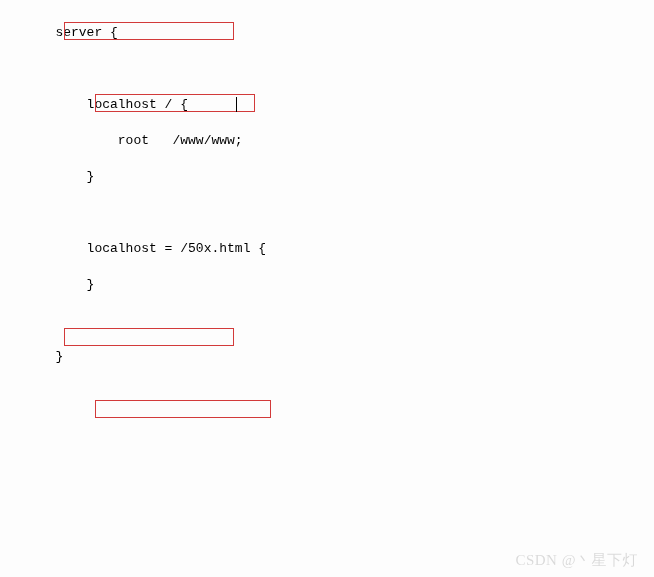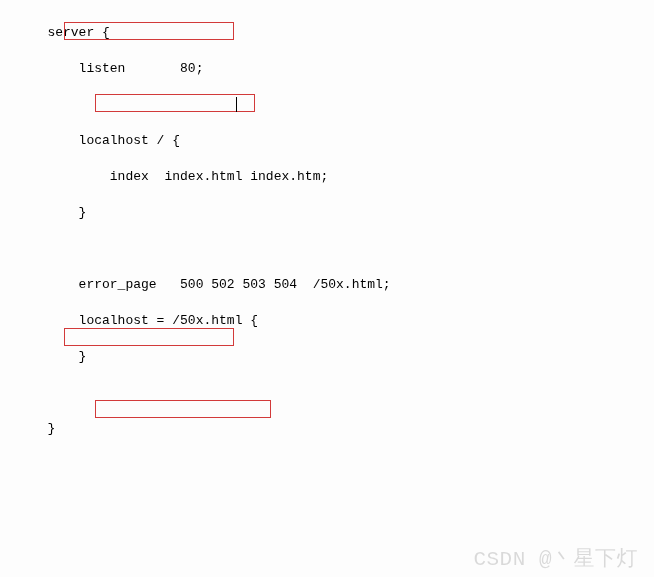--- a/index.html
+++ b/index.html
@@ -12,55 +12,53 @@
       line-height: 18px;
       color: #000;
       position: relative;
       overflow: hidden;
     }
     .code-container {
       position: relative;
       padding: 6px 0 0 0;
       white-space: pre;
     }
-    .line { position: relative; padding-left: 24px; }
+    .line { position: relative; padding-left: 32px; }
     .highlight-box {
       position: absolute;
       border: 1px solid #d23a3a;
       background: transparent;
       pointer-events: none;
     }
     .watermark {
       position: absolute;
       right: 16px;
       bottom: 8px;
       color: rgba(0,0,0,0.14);
-      font-family: Liberation Mono, monospace;
-      font-size: 21px;
+      font-family: Liberation Serif, serif;
+      font-size: 15px;
       letter-spacing: 0.5px;
     }
     .cursor-bar {
       position: absolute;
       width: 1px;
       height: 15px;
       background: #000;
     }
   </style>
 </head>
 <body>
 
 <div class="code-container">
 <div class="line">   server {</div>
-<div class="line">       listen       80;</div>
 <div class="line"> </div>
 <div class="line">       localhost / {</div>
-<div class="line">           index  index.html index.htm;</div>
+<div class="line">           root   /www/www;</div>
 <div class="line">       }</div>
 <div class="line"> </div>
-<div class="line">       error_page   500 502 503 504  /50x.html;</div>
 <div class="line">       localhost = /50x.html {</div>
 <div class="line">       }</div>
 <div class="line"> </div>
 <div class="line">   }</div>
 <div class="line"> </div>
 
 
 
 
 

